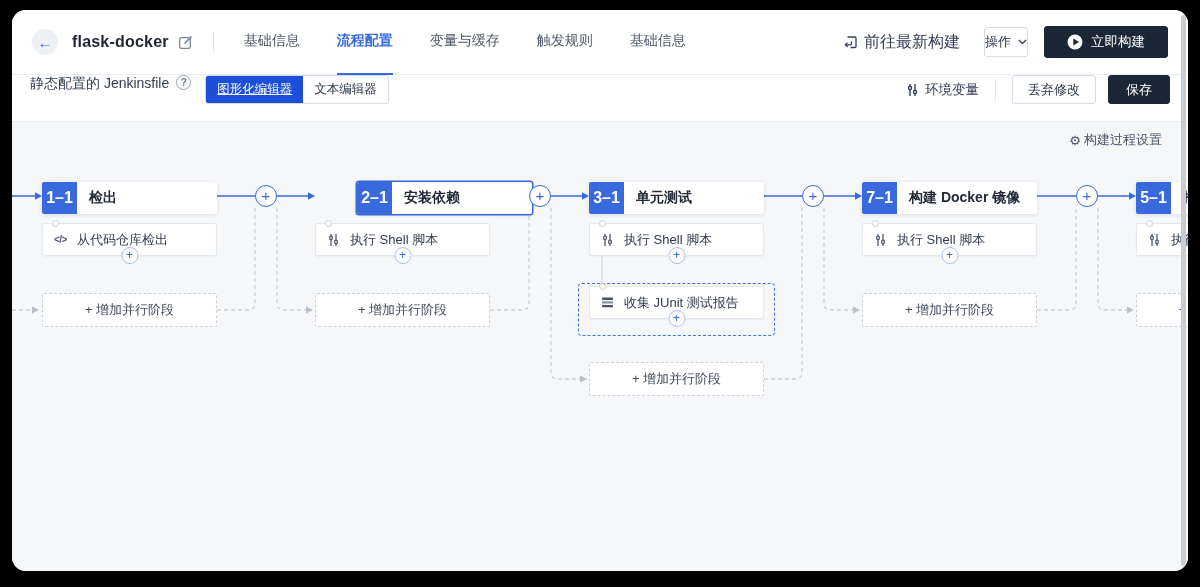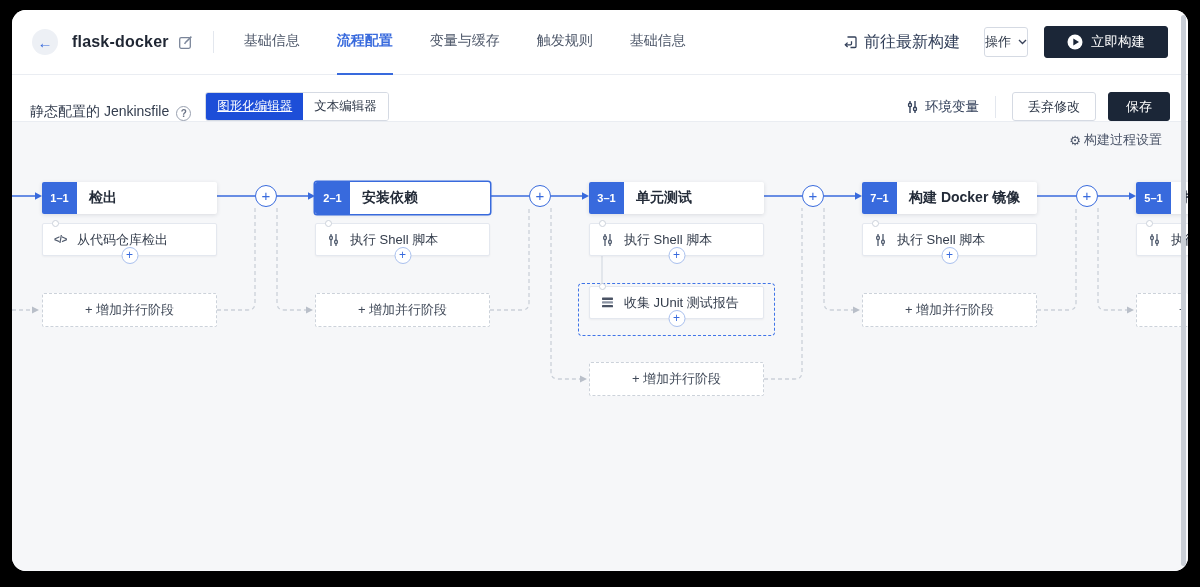--- a/index.html
+++ b/index.html
@@ -20,21 +20,21 @@
   .linklike svg { margin-right:6px; }
   .btn { display:flex; align-items:center; justify-content:center; border-radius:3px; font-size:13px; cursor:pointer; }
   .btn-outline { border:1px solid #d5dae3; background:#fff; color:#2d3747; }
   .btn-dark { background:#1b2637; color:#fff; border:1px solid #1b2637; }
   .actions-btn { height:30px; padding:0 0; margin-left:24px; }
   .actions-btn svg { margin-left:7px; }
   .build-btn { height:32px; padding:0 22px; margin-left:16px; font-size:13.5px; }
   .build-btn svg { margin-right:8px; }
 
   
-  .row2 { position:relative; height:47px; display:flex; align-items:flex-end; padding:0 18px; border-bottom:1px solid #eaedf2; background:#fff; }
+  .row2 { position:relative; height:47px; display:flex; align-items:flex-start; padding:0 18px; border-bottom:1px solid #eaedf2; background:#fff; }
   .cfg-label { font-size:14px; color:#333d4e; }
   .help-ic { width:15px; height:15px; border-radius:50%; border:1px solid #99a1b0; color:#6b7486; font-size:10px; font-weight:bold; display:inline-flex; align-items:center; justify-content:center; margin-left:7px; cursor:pointer; }
   .seg-group { display:flex; margin-left:14px; border:1px solid #d5dae3; border-radius:3px; overflow:hidden; }
   .seg { height:27px; display:flex; align-items:center; padding:0 11px; font-size:12.5px; color:#2d3747; background:#fff; cursor:pointer; }
   .seg.active { background:#1d4ed8; color:#fff;text-decoration:underline; }
   .r2-right { margin-left:auto; display:flex; align-items:center; }
   .env-link { display:flex; align-items:center; font-size:13.5px; color:#33405a; cursor:pointer; }
   .env-link svg { margin-right:6px; }
   .r2-div { width:1px; height:22px; background:#e3e7ee; margin:0 16px; }
   .discard-btn { height:29px; padding:0 15px; }
@@ -43,22 +43,22 @@
   
   .canvas { position:relative; height:449px; background:#f6f7f9; overflow:hidden; }
   .settings-link { position:absolute; top:9px; right:26px; display:flex; align-items:center; font-size:13px; color:#4a5468; cursor:pointer; z-index:5; }
   .gear { font-size:13px; margin-right:3px; color:#4a5468; }
   .wires { position:absolute; left:0; top:0; z-index:1; }
 
   .gap-plus { position:absolute; width:22px; height:22px; border-radius:50%; background:#fff; border:1.5px solid #386add; color:#386add; font-size:15px; line-height:19px; text-align:center; z-index:4; cursor:pointer; }
 
   .stage { position:absolute; top:60px; width:175px; z-index:3; }
   .stage-head { position:absolute; left:0; top:0; width:175px; height:32px; display:flex; background:#fff; border-radius:2px; box-shadow:0 1px 4px rgba(30,40,60,.13); cursor:pointer; }
-  .stage-head.selected { box-shadow:0 0 0 1.5px #386add, 0 1px 4px rgba(30,40,60,.13); }
-  .badge { width:35px; height:32px; background:#386add; color:#fff; font-size:11px; font-weight:bold; display:flex; align-items:center; justify-content:center; border-radius:2px 0 0 2px; flex:0 0 auto; }
+  .stage-head.selected { box-shadow:0 0 0 1.5px #386add, 0 1px 4px rgba(30,40,60,.13);margin-left:42px; }
+  .badge { width:35px; height:32px; background:#386add; color:#fff; font-size:16px; font-weight:bold; display:flex; align-items:center; justify-content:center; border-radius:2px 0 0 2px; flex:0 0 auto; }
   .stage-title { display:flex; align-items:center; padding-left:12px; font-size:14px; font-weight:bold; color:#232b38; white-space:nowrap; overflow:hidden; }
 
   .node { position:absolute; left:0; width:175px; height:33px; background:#fff; border:1px solid #e4e8ef; border-radius:2px; display:flex; align-items:center; padding-left:11px; cursor:pointer; box-shadow:0 1px 2px rgba(30,40,60,.05); }
   .node-1 { top:41px; }
   .dot { position:absolute; left:9px; top:-4px; width:7px; height:7px; border-radius:50%; background:#fff; border:1.2px solid #ccd2db; }
   .nicon { display:flex; align-items:center; margin-right:10px; flex:0 0 auto; }
   .code-glyph { font-size:10px; font-weight:bold; color:#525c6e; letter-spacing:-.5px; }
   .nlabel { font-size:13px; color:#333c4b; white-space:nowrap; overflow:hidden; }
   .node-plus { position:absolute; left:50%; bottom:-9px; transform:translateX(-50%); width:17px; height:17px; border-radius:50%; background:#fff; border:1px solid #a9c0ee; color:#386add; font-size:12px; line-height:15px; text-align:center; cursor:pointer; }
 

